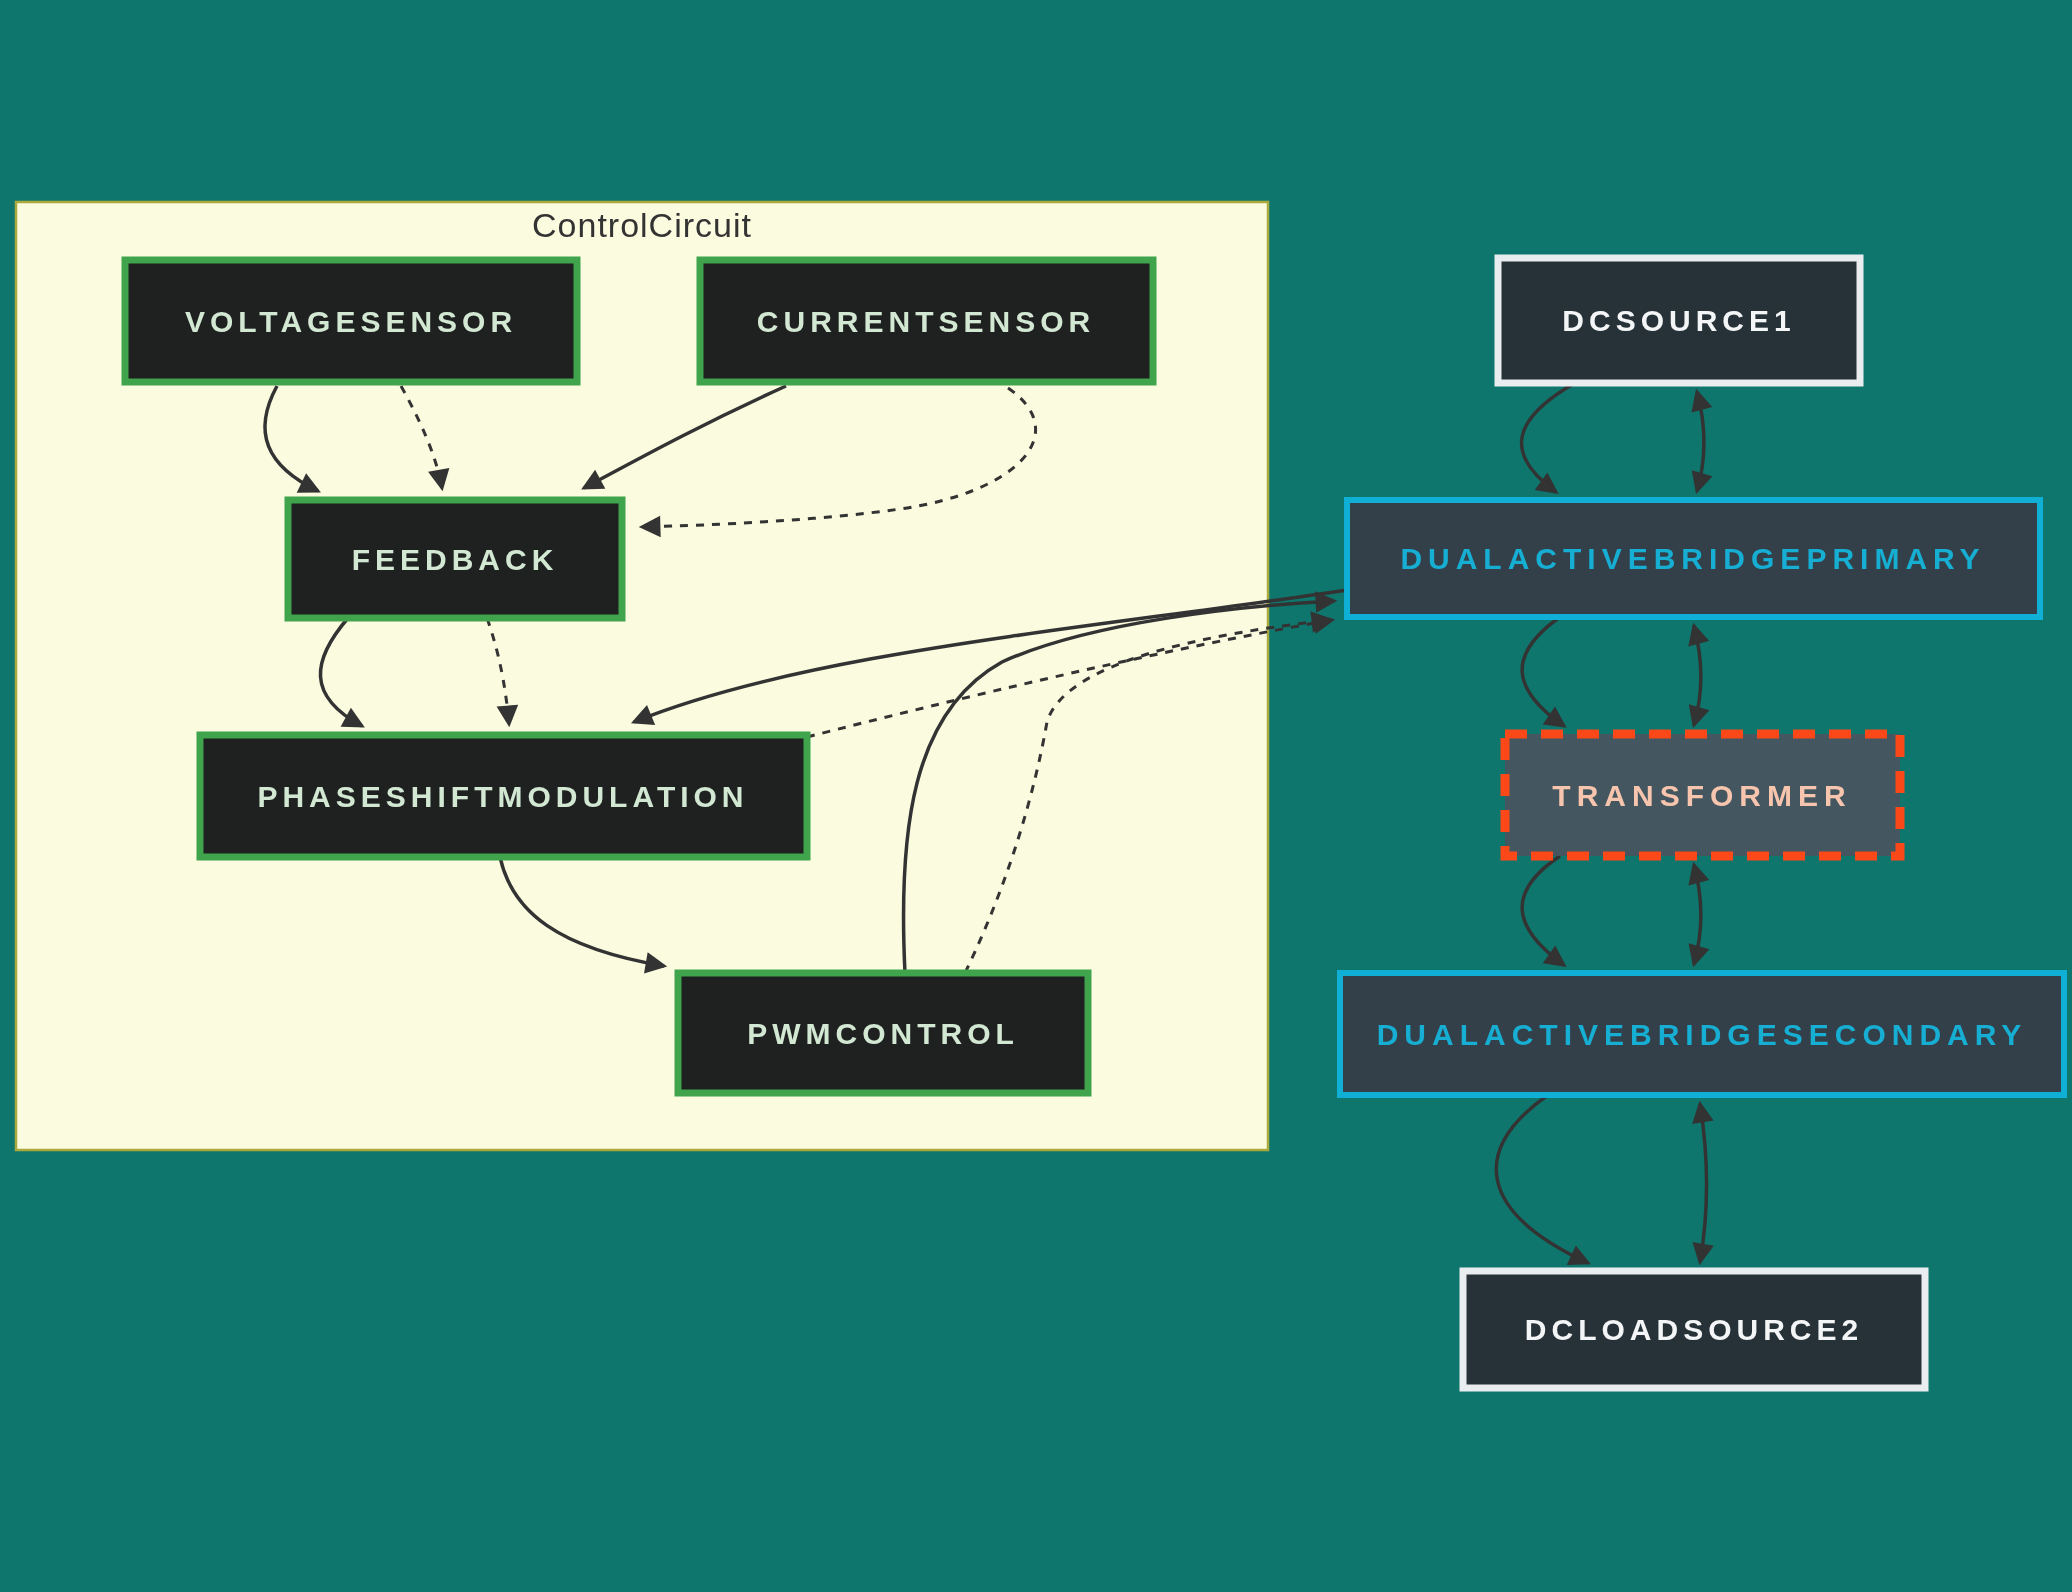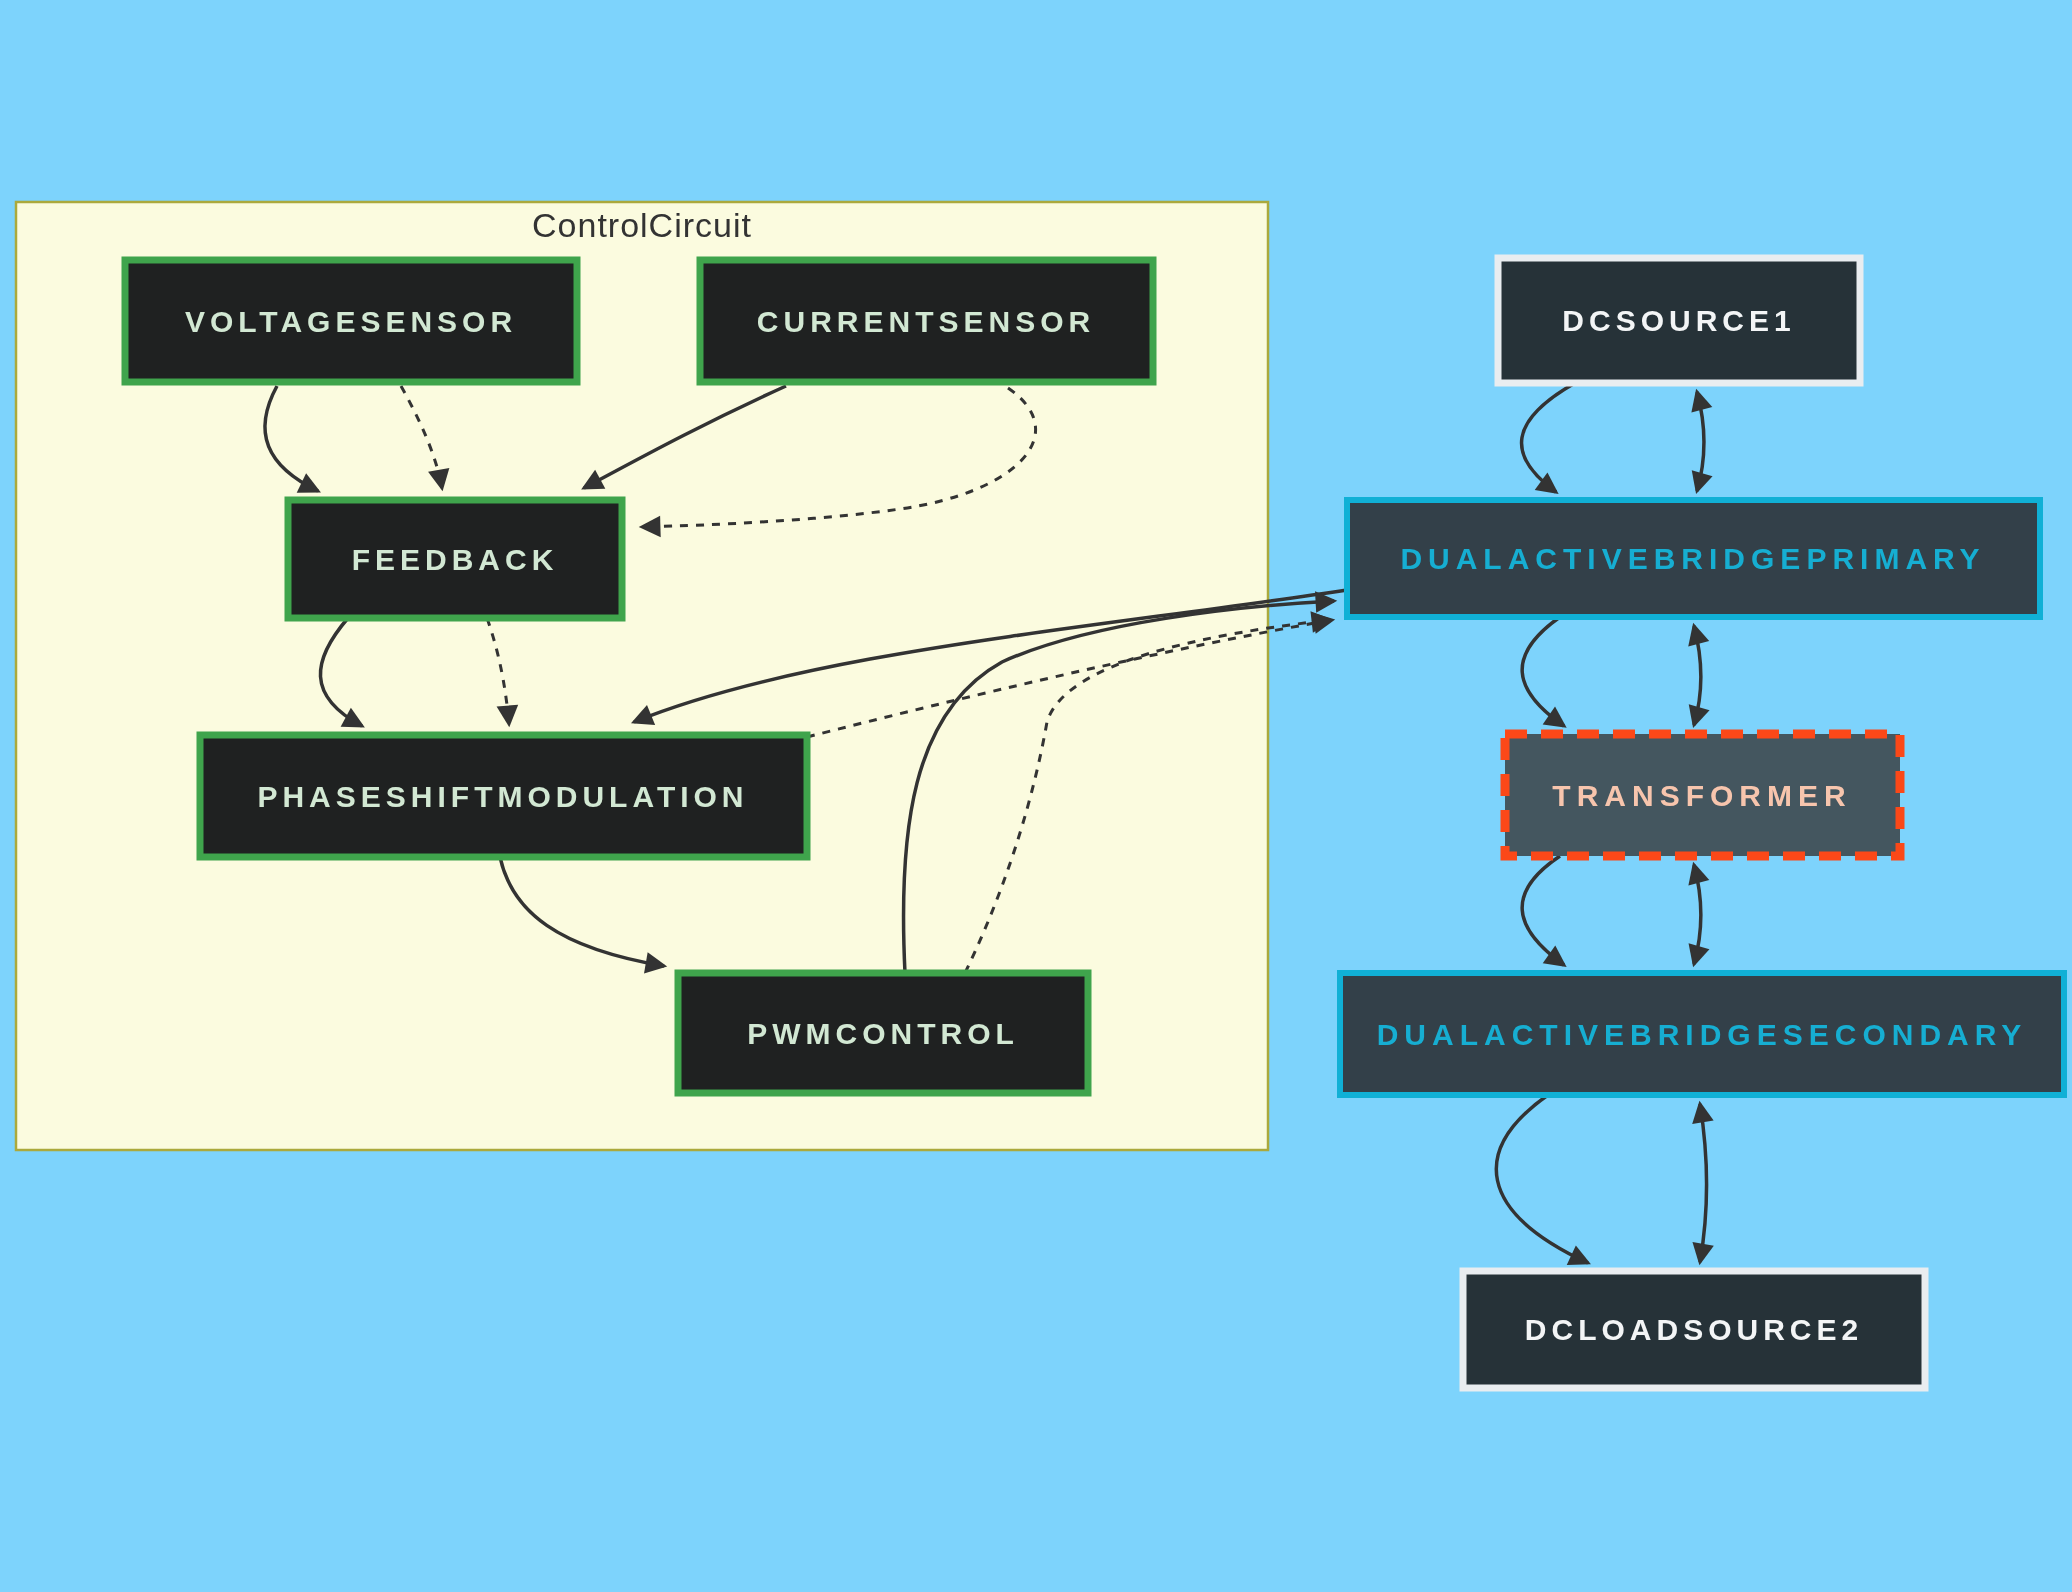--- a/index.html
+++ b/index.html
@@ -1,16 +1,16 @@
 <!DOCTYPE html>
 <html><head>
 <meta charset="utf-8">
 <style>
   html,body{margin:0;padding:0;background:#ffffff;}
-  .stage{position:relative;width:2072px;height:1592px;background:#7dd3fc;overflow:hidden;text-align:right;}
+  .stage{position:relative;width:2072px;height:1592px;background:#0f766e;overflow:hidden;text-align:right;}
   svg{display:block;font-family:"Liberation Sans", sans-serif;}
 
   .subgraph-rect{fill:#fbfbdf;stroke:#aba93c;stroke-width:2.5px;}
   .subgraph-title{fill:#333333;font-size:34px;letter-spacing:1px;text-anchor:middle;
                   font-family:"Liberation Sans", sans-serif;}
 
   .node text{font-weight:bold;font-size:30px;letter-spacing:5px;text-anchor:middle;
              font-family:"Liberation Sans", sans-serif;}
 
   .node-green rect{fill:#1f2121;stroke:#3fa44c;stroke-width:7px;}

